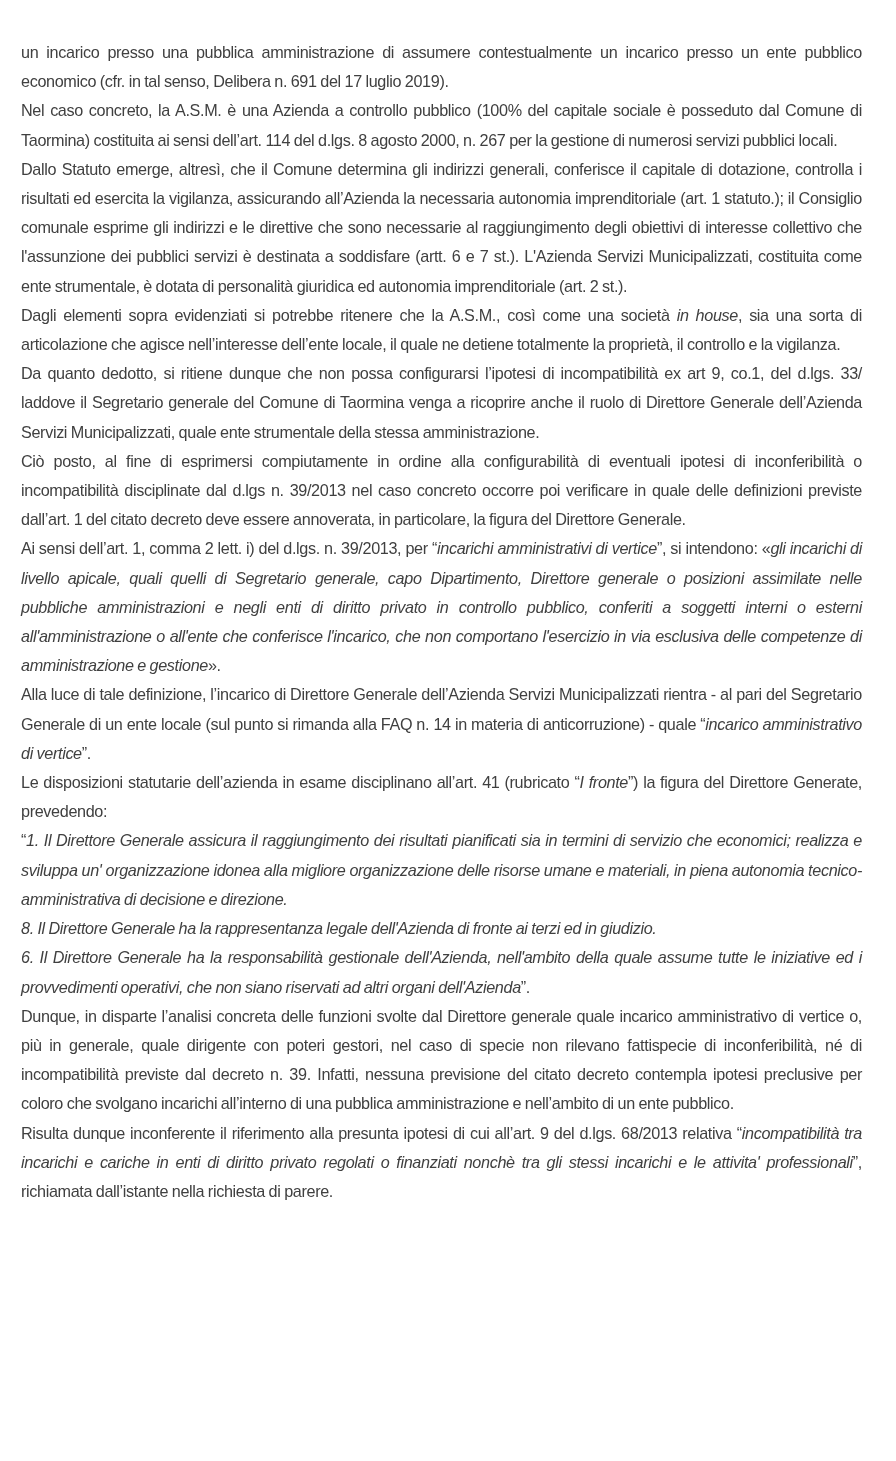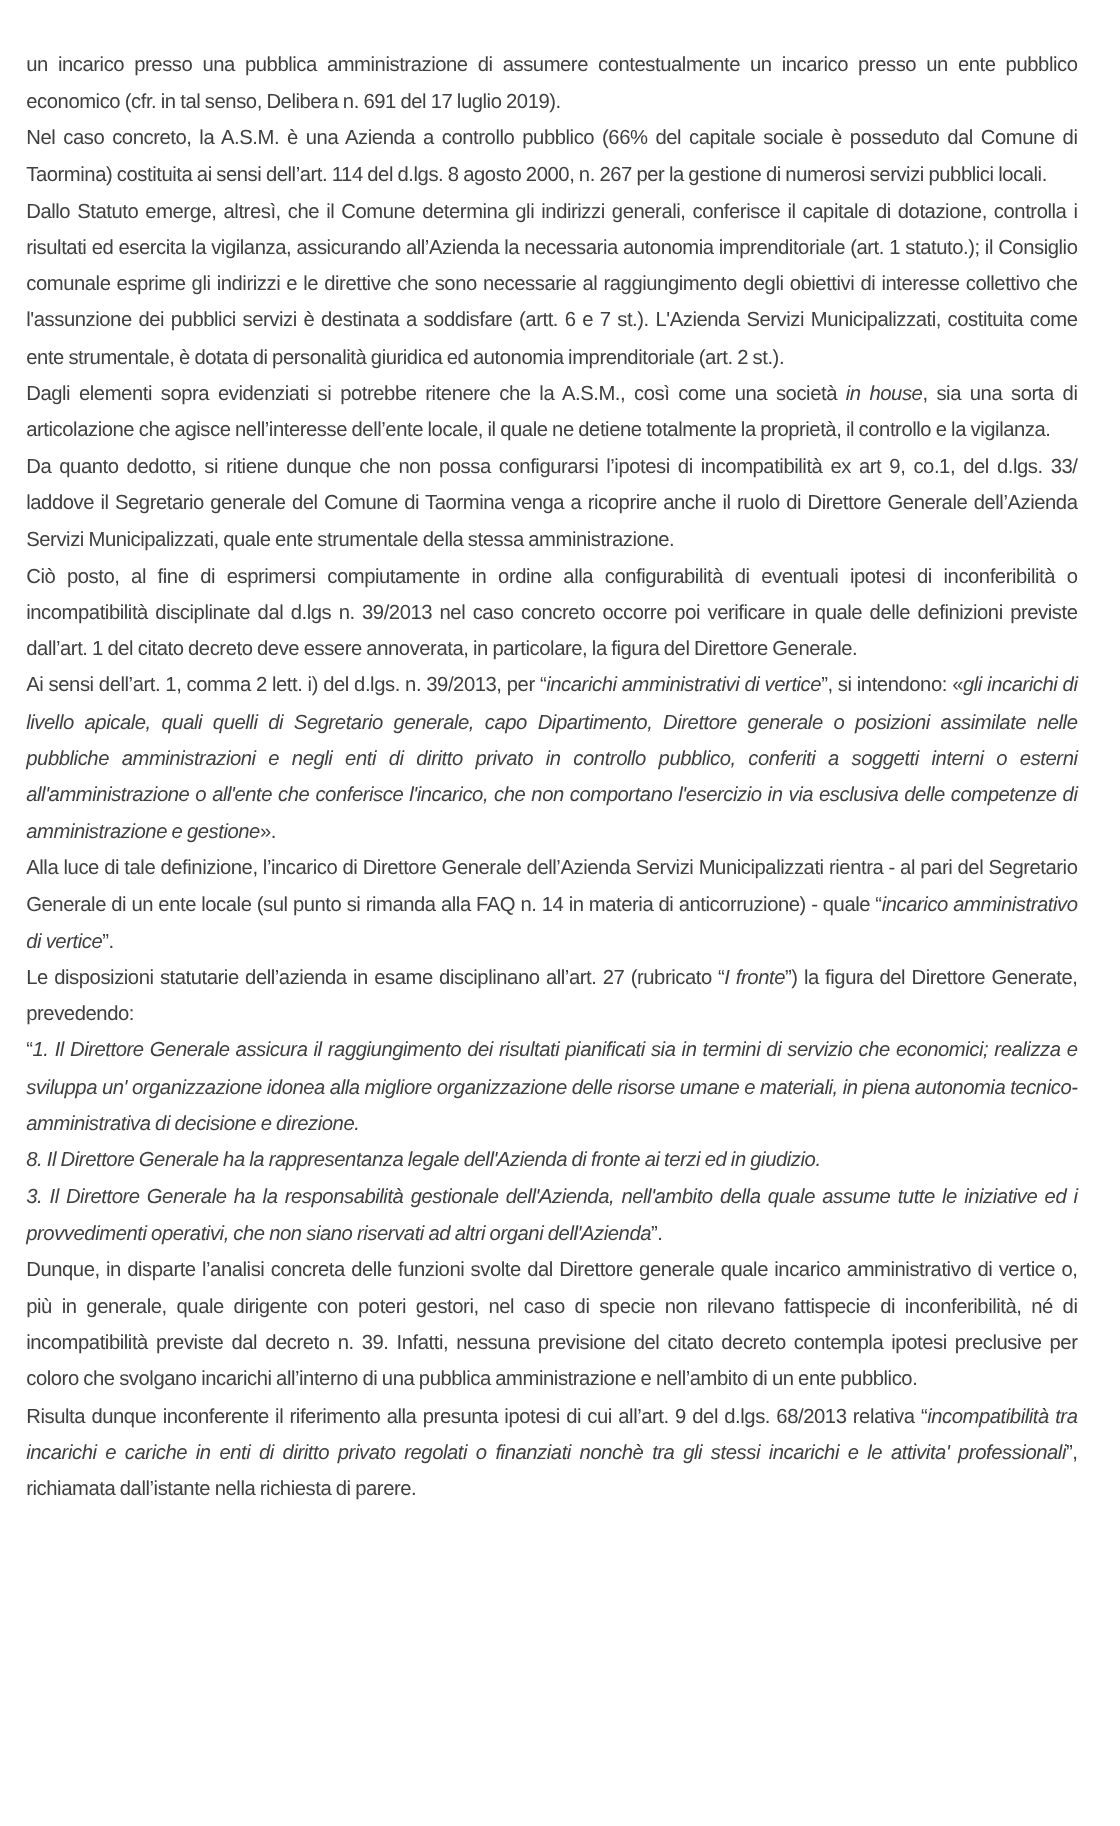--- a/index.html
+++ b/index.html
@@ -35,51 +35,51 @@
     }
   </style>
 </head>
 <body>
 
 <div class="doc">
   <p>
     <span>un incarico presso una pubblica amministrazione di assumere contestualmente un incarico presso un ente pubblico economico (cfr. in tal senso, Delibera n. 691 del 17 luglio 2019).</span>
   </p>
   <p>
-    <span>Nel caso concreto, la A.S.M. è una Azienda a controllo pubblico (66% del capitale sociale è posseduto dal Comune di Taormina) costituita ai sensi dell’art. 114 del d.lgs. 8 agosto 2000, n. 267 per la gestione di numerosi servizi pubblici locali.</span>
+    <span>Nel caso concreto, la A.S.M. è una Azienda a controllo pubblico (100% del capitale sociale è posseduto dal Comune di Taormina) costituita ai sensi dell’art. 114 del d.lgs. 8 agosto 2000, n. 267 per la gestione di numerosi servizi pubblici locali.</span>
   </p>
   <p>
     <span>Dallo Statuto emerge, altresì, che il Comune determina gli indirizzi generali, conferisce il capitale di dotazione, controlla i risultati ed esercita la vigilanza, assicurando all’Azienda la necessaria autonomia imprenditoriale (art. 1 statuto.); il Consiglio comunale esprime gli indirizzi e le direttive che sono necessarie al raggiungimento degli obiettivi di interesse collettivo che l'assunzione dei pubblici servizi è destinata a soddisfare (artt. 6 e 7 st.). L'Azienda Servizi Municipalizzati, costituita come ente strumentale, è dotata di personalità giuridica ed autonomia imprenditoriale (art. 2  st.).</span>
   </p>
   <p>
     <span>Dagli elementi sopra evidenziati si potrebbe ritenere che la A.S.M., così come una società </span><em>in house</em><span>, sia una sorta di articolazione che agisce nell’interesse dell’ente locale, il quale ne detiene totalmente la proprietà, il controllo e la vigilanza.</span>
   </p>
   <p>
     <span>Da quanto dedotto, si ritiene dunque che non possa configurarsi l’ipotesi di incompatibilità ex art 9, co.1, del d.lgs. 33/ laddove il Segretario generale del Comune di Taormina venga a ricoprire anche il ruolo di Direttore Generale dell’Azienda Servizi Municipalizzati, quale ente strumentale della stessa amministrazione.</span>
   </p>
   <p>
     <span>Ciò posto, al fine di esprimersi compiutamente in ordine alla configurabilità di eventuali ipotesi di inconferibilità o incompatibilità disciplinate dal d.lgs n. 39/2013 nel caso concreto occorre poi verificare in quale delle definizioni previste dall’art. 1 del citato decreto deve essere annoverata, in particolare, la figura del Direttore Generale.</span>
   </p>
   <p>
     <span>Ai sensi dell’art. 1, comma 2 lett. i) del d.lgs. n. 39/2013, per “</span><em>incarichi amministrativi di vertice</em><span>”, si intendono: «</span><em>gli incarichi di livello apicale, quali quelli di Segretario generale, capo Dipartimento, Direttore generale o posizioni assimilate nelle pubbliche amministrazioni e negli enti di diritto privato in controllo pubblico, conferiti a soggetti interni o esterni all'amministrazione o all'ente che conferisce l'incarico, che non comportano l'esercizio in via esclusiva delle competenze di amministrazione e gestione</em><span>».</span>
   </p>
   <p>
     <span>Alla luce di tale definizione, l’incarico di Direttore Generale dell’Azienda Servizi Municipalizzati rientra - al pari del Segretario Generale di un ente locale (sul punto si rimanda alla FAQ n. 14 in materia di anticorruzione) - quale “</span><em>incarico amministrativo di vertice</em><span>”.</span>
   </p>
   <p>
-    <span>Le disposizioni statutarie dell’azienda in esame disciplinano all’art. 27 (rubricato “</span><em>I fronte</em><span>”) la figura del Direttore Generate, prevedendo:</span>
+    <span>Le disposizioni statutarie dell’azienda in esame disciplinano all’art. 41 (rubricato “</span><em>I fronte</em><span>”) la figura del Direttore Generate, prevedendo:</span>
   </p>
   <p>
     <span>“</span><em>1. Il Direttore Generale assicura il raggiungimento dei risultati pianificati sia in termini di servizio che economici; realizza e sviluppa un' organizzazione idonea alla migliore organizzazione delle risorse umane e materiali, in piena autonomia tecnico-amministrativa di decisione e direzione.</em>
   </p>
   <p>
     <em>8. Il Direttore Generale ha la rappresentanza legale dell'Azienda di fronte ai terzi ed in giudizio.</em>
   </p>
   <p>
-    <em>3. Il Direttore Generale ha la responsabilità gestionale dell'Azienda, nell'ambito della quale assume tutte le iniziative ed i provvedimenti operativi, che non siano riservati ad altri organi dell'Azienda</em><span>”.</span>
+    <em>6. Il Direttore Generale ha la responsabilità gestionale dell'Azienda, nell'ambito della quale assume tutte le iniziative ed i provvedimenti operativi, che non siano riservati ad altri organi dell'Azienda</em><span>”.</span>
   </p>
   <p>
     <span>Dunque, in disparte l’analisi concreta delle funzioni svolte dal Direttore generale quale incarico amministrativo di vertice o, più in generale, quale dirigente con poteri gestori, nel caso di specie non rilevano fattispecie di inconferibilità, né di incompatibilità previste dal decreto n. 39. Infatti, nessuna previsione del citato decreto contempla ipotesi preclusive per coloro che svolgano incarichi all’interno di una pubblica amministrazione e nell’ambito di un ente pubblico.</span>
   </p>
   <p>
     <span>Risulta dunque inconferente il riferimento alla presunta ipotesi di cui all’art. 9 del d.lgs. 68/2013 relativa “</span><em>incompatibilità tra incarichi e cariche in enti di diritto privato regolati o finanziati nonchè tra gli stessi incarichi e  le attivita' professionali</em><span>”, richiamata dall’istante nella richiesta di parere.</span>
   </p>
 </div>
 
 </body></html>

